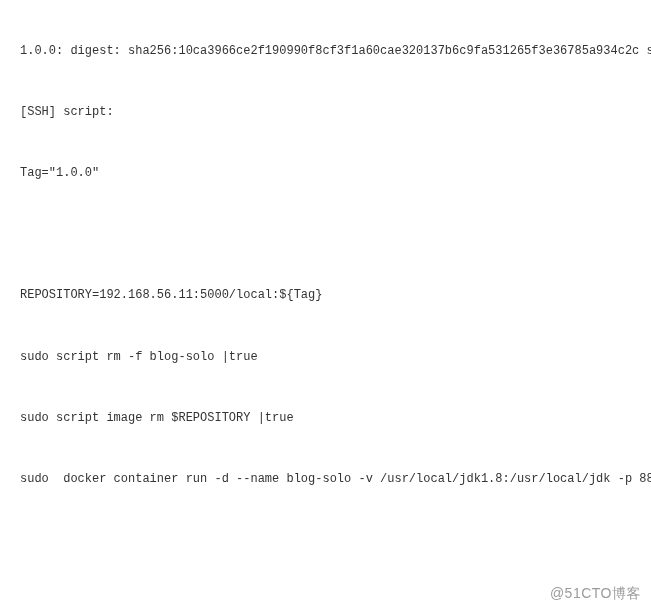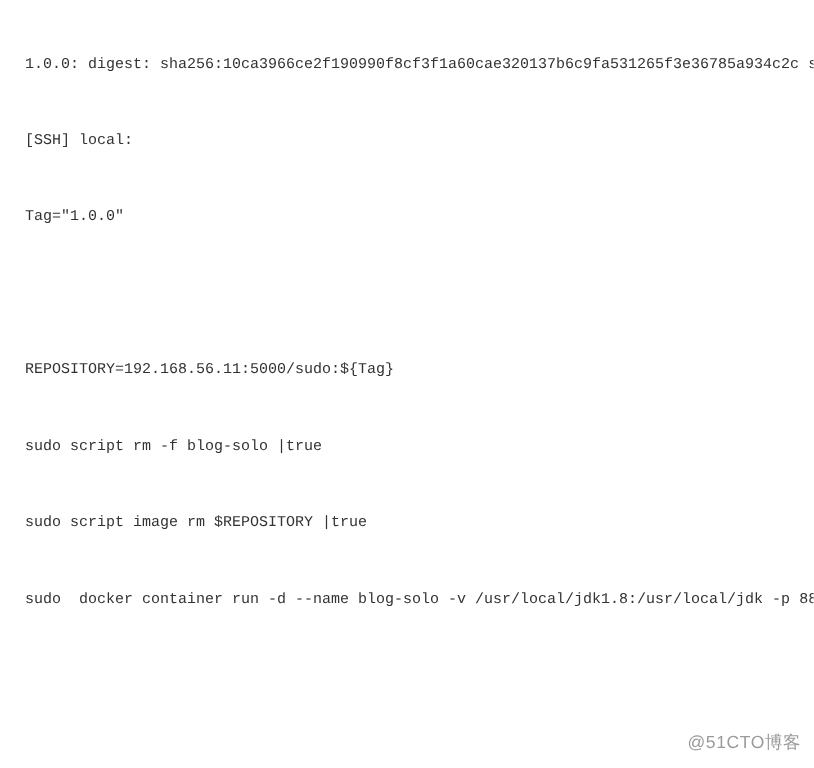--- a/index.html
+++ b/index.html
@@ -35,24 +35,24 @@
       color: rgba(120,120,120,0.75);
       letter-spacing: 0.5px;
       pointer-events: none;
     }
   </style>
 </head>
 <body>
 
 <div class="console">
   <div class="line">1.0.0: digest: sha256:10ca3966ce2f190990f8cf3f1a60cae320137b6c9fa531265f3e36785a934c2c siz</div>
-  <div class="line">[SSH] local:</div>
+  <div class="line">[SSH] script:</div>
   <div class="line">Tag="1.0.0"</div>
   <div class="line blank"></div>
-  <div class="line">REPOSITORY=192.168.56.11:5000/sudo:${Tag}</div>
+  <div class="line">REPOSITORY=192.168.56.11:5000/local:${Tag}</div>
   <div class="line">sudo script rm -f blog-solo |true</div>
   <div class="line">sudo script image rm $REPOSITORY |true</div>
   <div class="line">sudo  docker container run -d --name blog-solo -v /usr/local/jdk1.8:/usr/local/jdk -p 88:8</div>
   <div class="line blank"></div>
   
   
   
   
   
   

